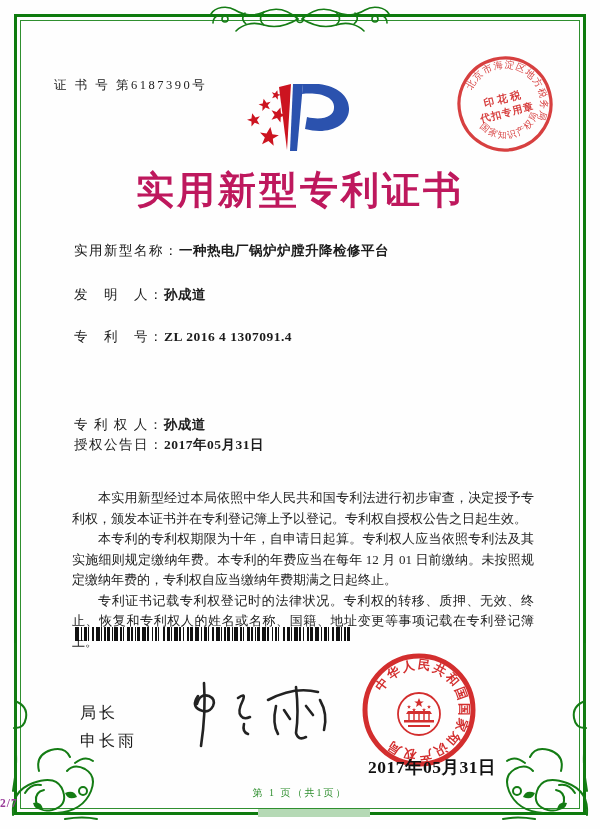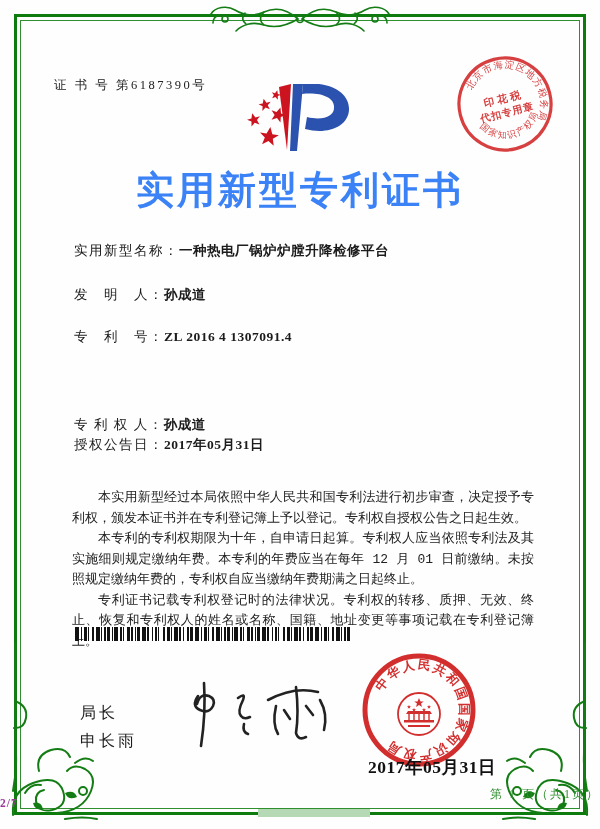--- a/index.html
+++ b/index.html
@@ -10,34 +10,34 @@
   .frame-outer{position:absolute;left:14px;top:14px;right:14px;bottom:14px;border:3px solid #0e7b0e;}
   .frame-inner{position:absolute;left:20px;top:20px;right:20px;bottom:20px;border:1px solid #2f8f2f;}
   .top-ornament{position:absolute;left:205px;top:2px;width:190px;height:36px;}
   .corner{position:absolute;bottom:6px;width:95px;height:180px;}
   .corner-bl{left:5px;}
   .corner-br{right:5px;transform:scaleX(-1);}
   .cert-no{position:absolute;left:54px;top:77px;font-size:12.5px;letter-spacing:2.5px;color:#222;}
   .logo{position:absolute;left:228px;top:84px;width:135px;height:82px;}
   .seal-top{position:absolute;left:455px;top:54px;width:100px;height:100px;transform:rotate(-14deg);opacity:.92;}
   .title{position:absolute;left:0;top:165px;width:100%;text-align:center;
-         font-size:38px;font-weight:bold;letter-spacing:3px;color:#3b82f6;}
+         font-size:38px;font-weight:bold;letter-spacing:3px;color:#be185d;}
   .field{position:absolute;left:74px;width:470px;font-size:13.5px;white-space:nowrap;}
   .flabel{letter-spacing:1.5px;}
   .fvalue{font-weight:bold;letter-spacing:.5px;}
   .body-text{position:absolute;left:72px;top:488px;width:462px;font-size:13px;line-height:20.5px;
              text-align:justify;color:#222;}
-  .body-text p{margin:0;text-indent:2em;font-family:Liberation Mono, monospace;}
+  .body-text p{margin:0;text-indent:2em;}
   .barcode{position:absolute;left:75px;top:627px;width:276px;height:14px;}
   .director{position:absolute;left:80px;top:699px;font-size:16px;letter-spacing:3px;line-height:28px;}
   .signature{position:absolute;left:180px;top:680px;width:160px;height:72px;}
   .seal-bottom{position:absolute;left:361px;top:652px;width:116px;height:116px;opacity:.93;}
   .seal-date{position:absolute;left:368px;top:755px;font-size:17.5px;font-weight:bold;color:#111;z-index:5;letter-spacing:.5px;}
-  .footer-info{position:absolute;left:0;top:786px;width:100%;text-align:right;
-               font-size:12px;color:#2f8f2f;letter-spacing:2px;}
+  .footer-info{position:absolute;left:0;top:786px;width:100%;text-align:center;
+               font-size:10px;color:#2f8f2f;letter-spacing:2px;}
   .footer-band{position:absolute;left:258px;top:809px;width:112px;height:8px;background:#b5d9b5;z-index:2;}
   .footer-num{position:absolute;left:0;top:797px;width:100%;
               font-size:11.5px;font-weight:bold;color:#993a99;z-index:3;letter-spacing:1px;}
   svg text{font-family:"Liberation Serif","DejaVu Serif",serif;}
 </style>
 </head>
 <body>
 
 <div class="page">
 

